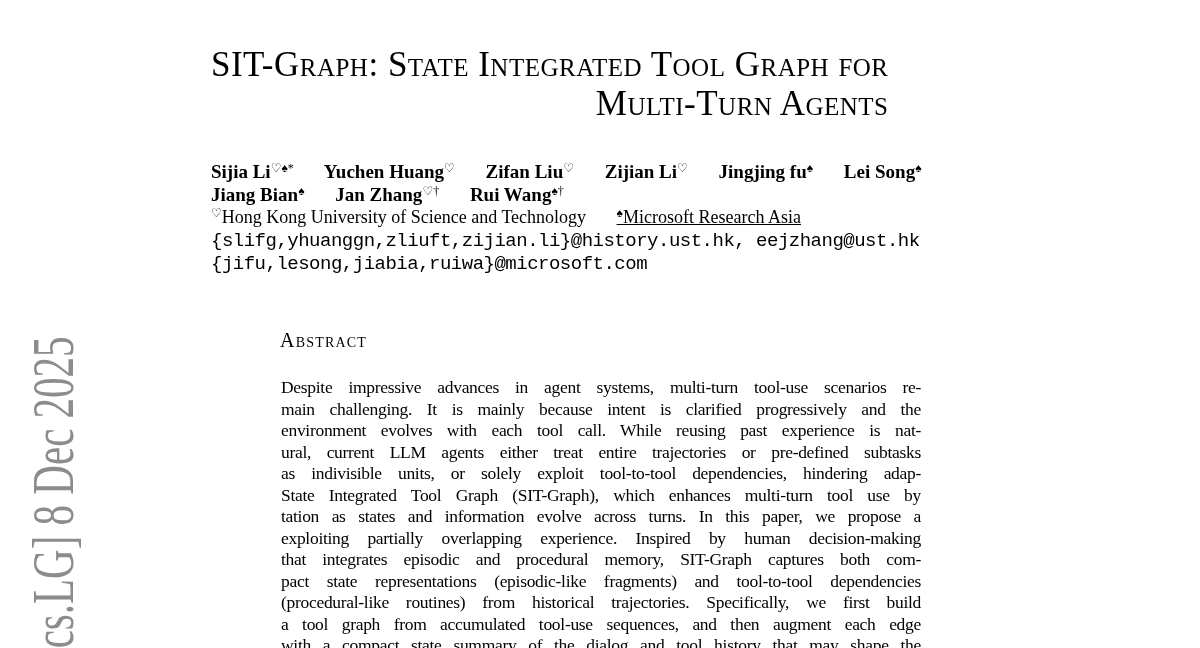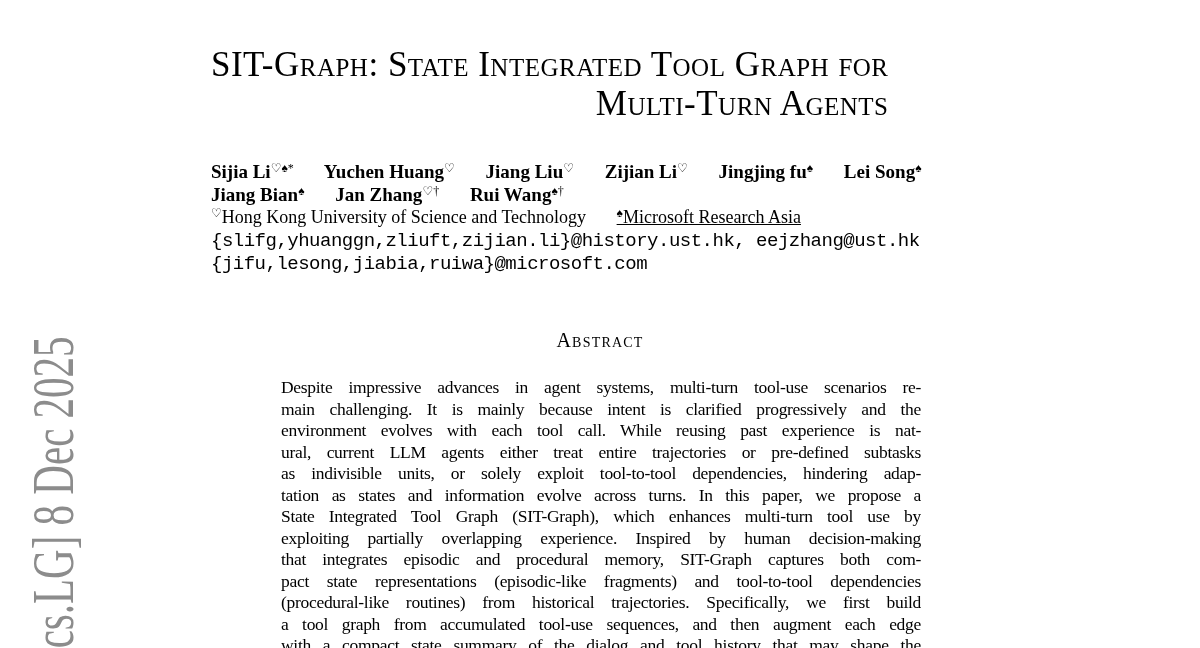--- a/index.html
+++ b/index.html
@@ -77,21 +77,20 @@
     line-height: 23px;
     letter-spacing: -0.5px;
     white-space: nowrap;
   }
 
   .abstract-heading {
     position: absolute;
     left: 280px;
     top: 329px;
     width: 640px;
-    text-align: center;
     font-size: 20px;
     font-variant: small-caps;
     letter-spacing: 1.2px;
   }
 
   .abstract {
     position: absolute;
     left: 281px;
     top: 377px;
     width: 640px;
@@ -120,21 +119,21 @@
   </h1>
 
   <div class="authors">
     <div class="author-line">
       
     
         <span class="author"><span>Sijia Li</span><sup class="mark">♡♠*</sup></span>
       
         <span class="author"><span>Yuchen Huang</span><sup class="mark">♡</sup></span>
       
-        <span class="author"><span>Jiang Liu</span><sup class="mark">♡</sup></span>
+        <span class="author"><span>Zifan Liu</span><sup class="mark">♡</sup></span>
       
         <span class="author"><span>Zijian Li</span><sup class="mark">♡</sup></span>
       
         <span class="author"><span>Jingjing fu</span><sup class="mark">♠</sup></span>
       
         <span class="author"><span>Lei Song</span><sup class="mark">♠</sup></span>
       </div>
     <div class="author-line">
       
     
@@ -168,23 +167,23 @@
       <div class="abs-line">Despite impressive advances in agent systems, multi-turn tool-use scenarios re-</div>
 
       <div class="abs-line">main challenging. It is mainly because intent is clarified progressively and the</div>
 
       <div class="abs-line">environment evolves with each tool call. While reusing past experience is nat-</div>
 
       <div class="abs-line">ural, current LLM agents either treat entire trajectories or pre-defined subtasks</div>
 
       <div class="abs-line">as indivisible units, or solely exploit tool-to-tool dependencies, hindering adap-</div>
 
+      <div class="abs-line">State Integrated Tool Graph (SIT-Graph), which enhances multi-turn tool use by</div>
+
       <div class="abs-line">tation as states and information evolve across turns. In this paper, we propose a</div>
-
-      <div class="abs-line">State Integrated Tool Graph (SIT-Graph), which enhances multi-turn tool use by</div>
 
       <div class="abs-line">exploiting partially overlapping experience. Inspired by human decision-making</div>
 
       <div class="abs-line">that integrates episodic and procedural memory, SIT-Graph captures both com-</div>
 
       <div class="abs-line">pact state representations (episodic-like fragments) and tool-to-tool dependencies</div>
 
       <div class="abs-line">(procedural-like routines) from historical trajectories. Specifically, we first build</div>
 
       <div class="abs-line">a tool graph from accumulated tool-use sequences, and then augment each edge</div>

